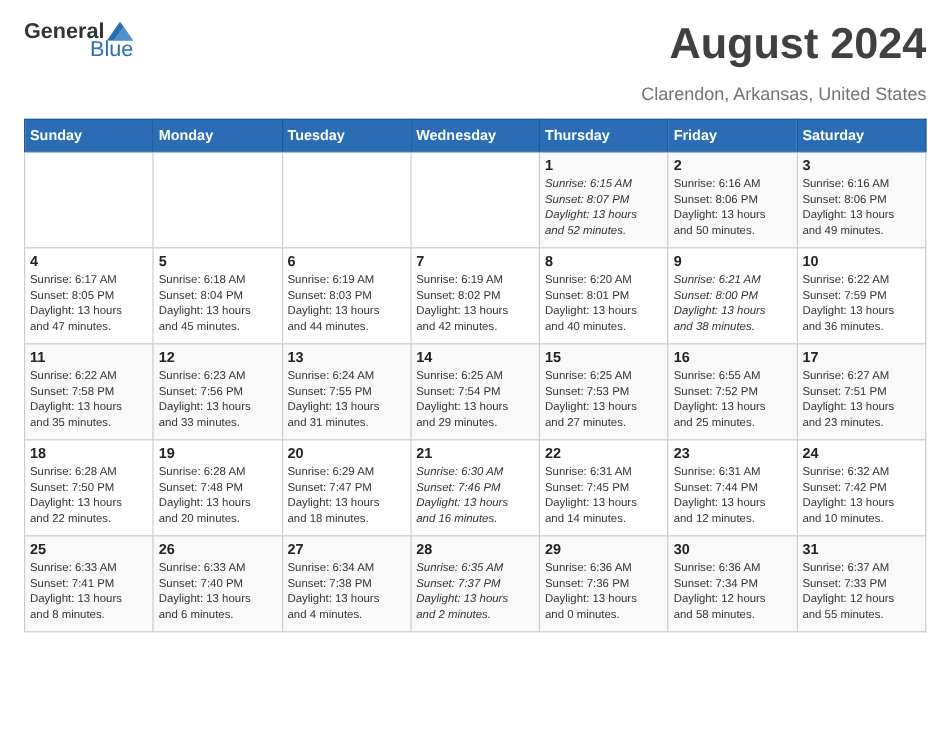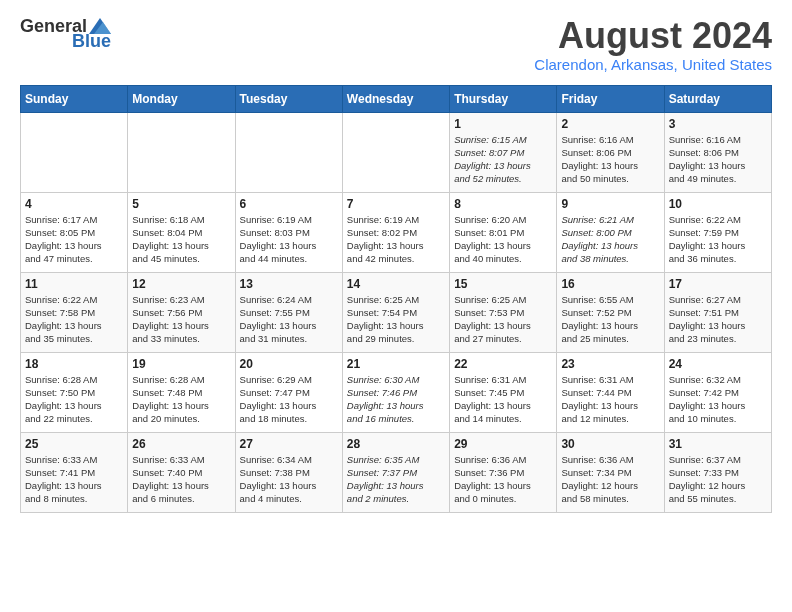--- a/index.html
+++ b/index.html
@@ -21,40 +21,40 @@
       flex-direction: column;
       align-items: flex-end;
     }
     .logo-text-general {
       font-size: 18px;
       font-weight: bold;
       color: #333;
     }
     .logo-text-blue {
       font-size: 18px;
-      font-weight: bold;
+      font-weight: normal;
       color: #2a6db5;
     }
     .logo-row {
       display: flex;
       align-items: center;
     }
     .title-block {
       text-align: right;
     }
     .month-year {
       font-size: 36px;
       font-weight: bold;
       color: #404040;
       line-height: 1.1;
     }
     .location {
       font-size: 15px;
-      color: #3b82f6;
-      margin-top: 0;
+      color: #737373;
+      margin-top: 14px;
     }
     table {
       width: 100%;
       border-collapse: collapse;
       table-layout: fixed;
       margin-top: 12px;
     }
     thead tr th {
       background-color: #2a6db5;
       color: #fff;

